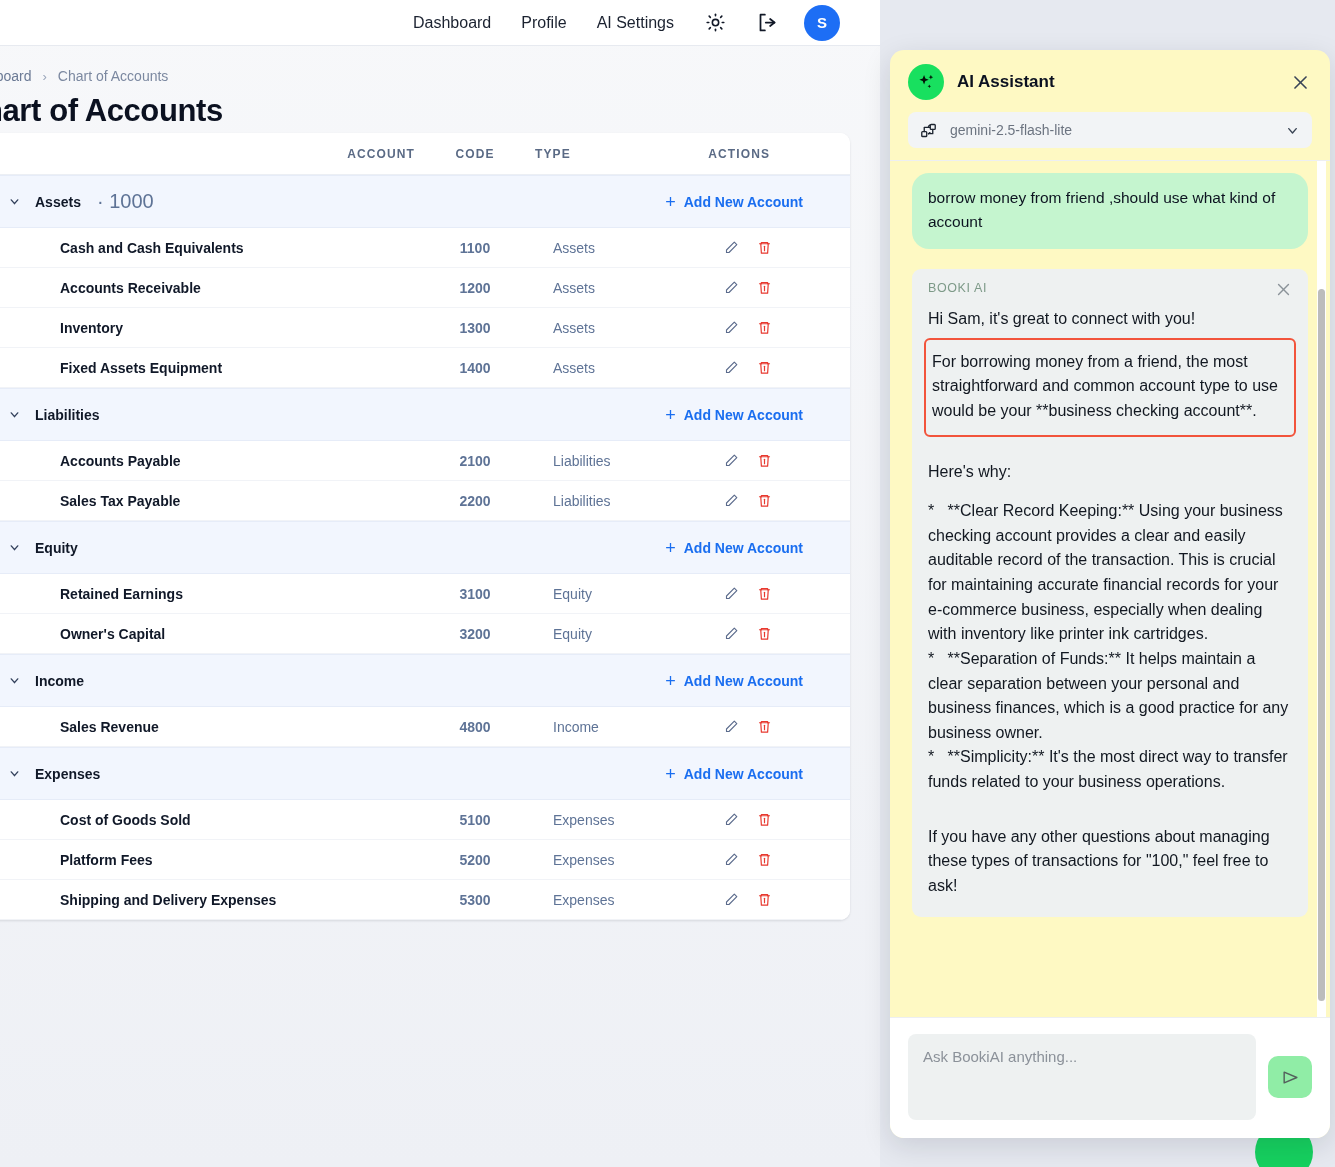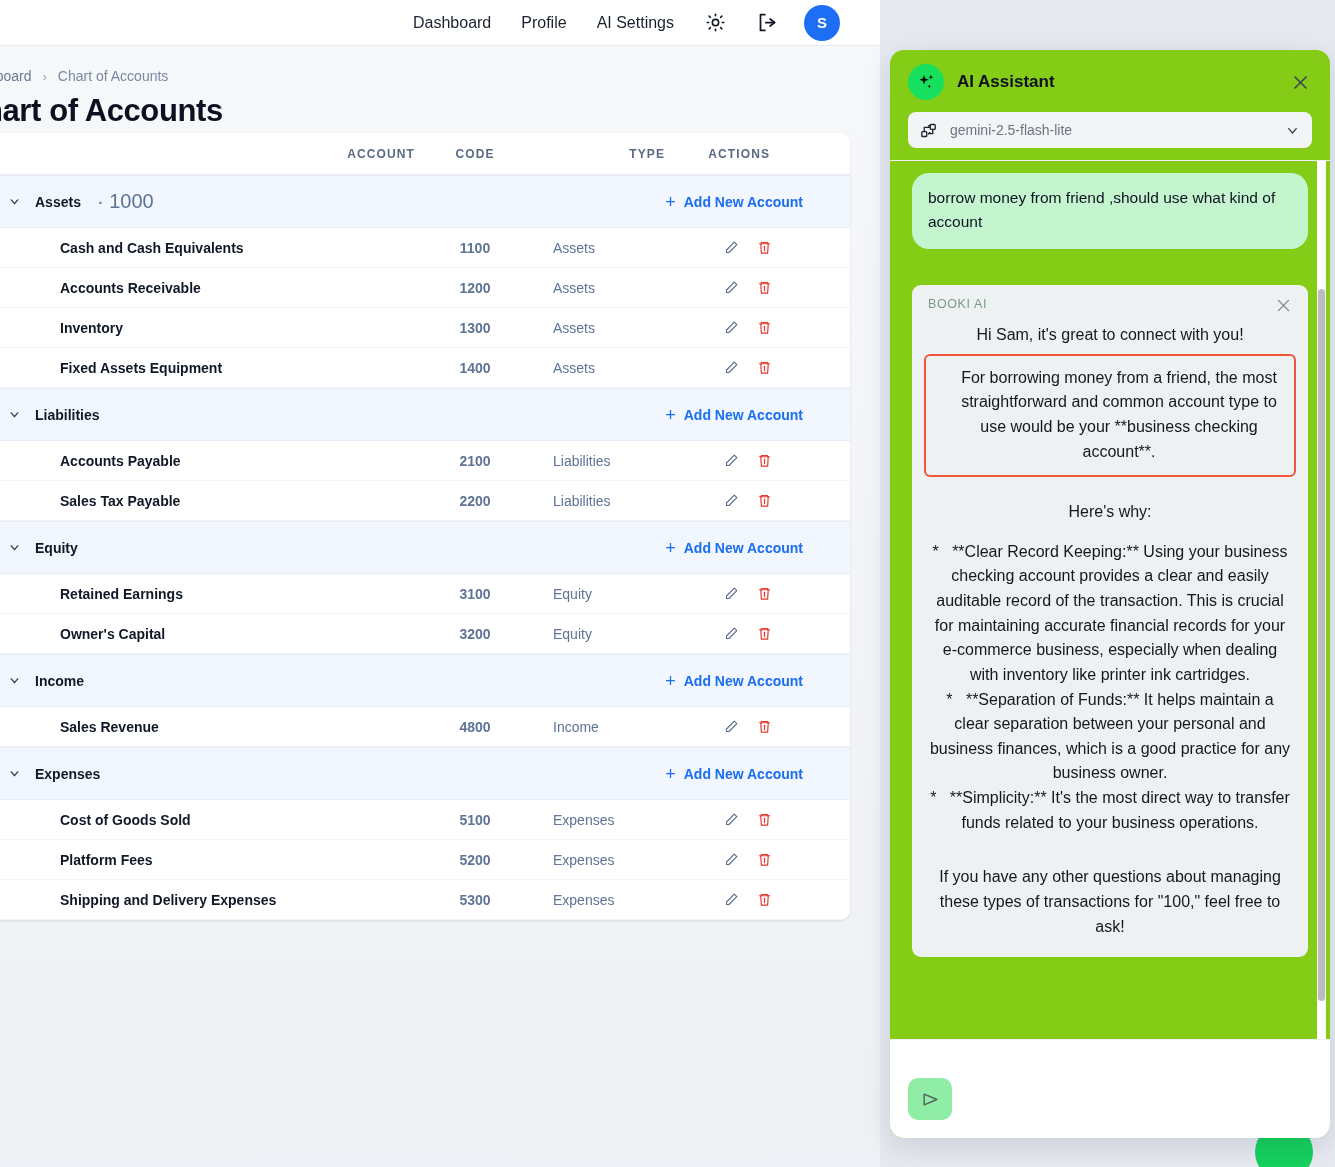--- a/index.html
+++ b/index.html
@@ -74,21 +74,21 @@
     height: 42px;
     border-bottom: 1px solid #eceff4;
     background: #fff;
   }
   .th {
     font-size: 12px; font-weight: 700; letter-spacing: 1.1px;
     color: #5a6a85; text-transform: uppercase;
   }
   .col-account { width: 455px; padding-left: 40px; text-align: right; }
   .col-code    { width: 120px; text-align: center; }
-  .col-type    { width: 130px; text-align: right; }
+  .col-type    { width: 130px; text-align: left; }
   .col-actions { width: 145px; text-align: right; padding-right: 40px; }
 
   .group-row {
     display: flex; align-items: center;
     height: 53px;
     background: #f2f6fe;
     border-bottom: 1px solid #e6ecf8;
     border-top: 1px solid #e6ecf8;
   }
   .group-left {
@@ -138,21 +138,21 @@
 
   
   #fab {
     position: absolute; right: 22px; bottom: -14px;
     width: 58px; height: 58px; border-radius: 50%;
     background: #16d15f; cursor: pointer;
   }
   #chat-panel {
     position: absolute; left: 890px; top: 50px;
     width: 440px; height: 1088px;
-    background: #84cc16;
+    background: #fef9c3;
     border-radius: 14px;
     box-shadow: 0 8px 28px rgba(16,24,40,.13);
     display: flex; flex-direction: column;
     overflow: hidden;
   }
   #chat-header {
     padding: 14px 18px 0 18px;
     display: flex; flex-direction: column; gap: 12px;
   }
   .chat-title-row { display: flex; align-items: center; gap: 13px; }
@@ -182,40 +182,39 @@
   #chat-scroll { position: absolute; left: 22px; right: 22px; top: 0; }
 
   .msg-user {
     background: #c5f5cf; border-radius: 17px;
     padding: 13px 16px 15px 16px;
     margin-top: 12px;
     font-size: 15.5px; line-height: 1.55; color: #0c1320;
   }
   .msg-ai {
     background: #eef1f1; border-radius: 9px;
-    margin-top: 36px;
+    margin-top: 20px;
     padding: 12px 16px 18px 16px;
-    text-align: center;
   }
   .ai-head {
     display: flex; align-items: flex-start; justify-content: space-between;
     margin-bottom: 9px;
   }
   .ai-label {
     font-size: 12.5px; letter-spacing: .6px; color: #7d9a88; font-weight: 400;
   }
   .ai-close { color: #8b9399; cursor: pointer; display:flex; }
   .ai-p {
     font-size: 16px; line-height: 1.54; color: #121821;
     white-space: pre-wrap;
   }
   .ai-gap { height: 15px; }
   .ai-highlight {
     border: 2px solid #f2543c; border-radius: 6px;
-    padding: 10px 12px 11px 30px;
+    padding: 10px 12px 11px 6px;
     margin: 6px 0 8px -4px;
     width: calc(100% + 8px);
   }
 
   #chat-footer {
     border-top: 1px solid #edeff2;
     padding: 16px 18px 18px 18px;
     display: flex; align-items: flex-start; gap: 12px;
     background: #fff;
   }
@@ -682,20 +681,21 @@
         <div class="ai-gap"></div>
         <div class="ai-gap"></div>
         <div class="ai-p">If you have any other questions about managing these types of transactions for "100," feel free to ask!</div>
       </div>
     </div>
     <div id="chat-sb-track"></div>
     <div id="chat-sb-thumb"></div>
   </div>
 
   <div id="chat-footer">
+    <textarea id="chat-input" placeholder="Ask BookiAI anything..." style=""></textarea>
     <button id="send-btn">
       <span style="display:flex">
         <svg width="19" height="19" viewBox="0 0 24 24" fill="none" stroke="currentColor" stroke-width="1.8" stroke-linejoin="round">
           <path d="M4 5.2L20 12L4 18.8V5.2z"></path>
         </svg>
       </span>
     </button>
   </div>
 </div>
 

